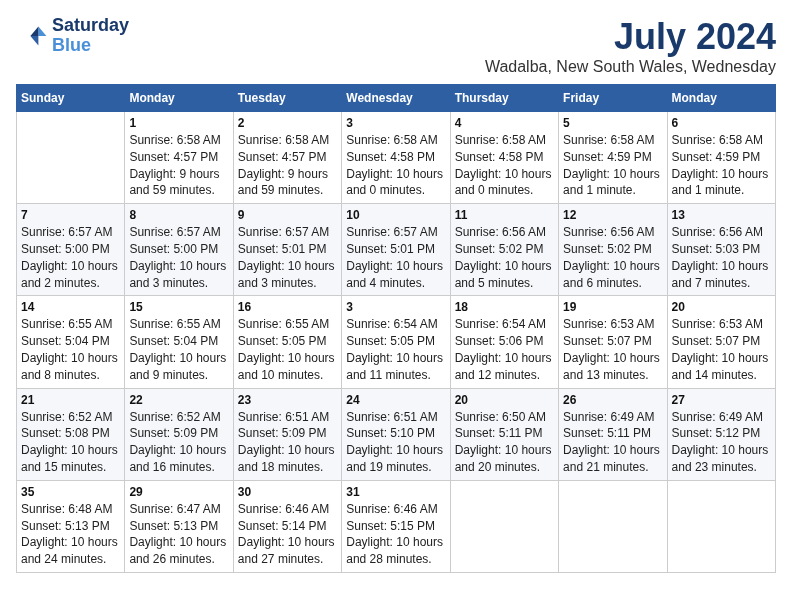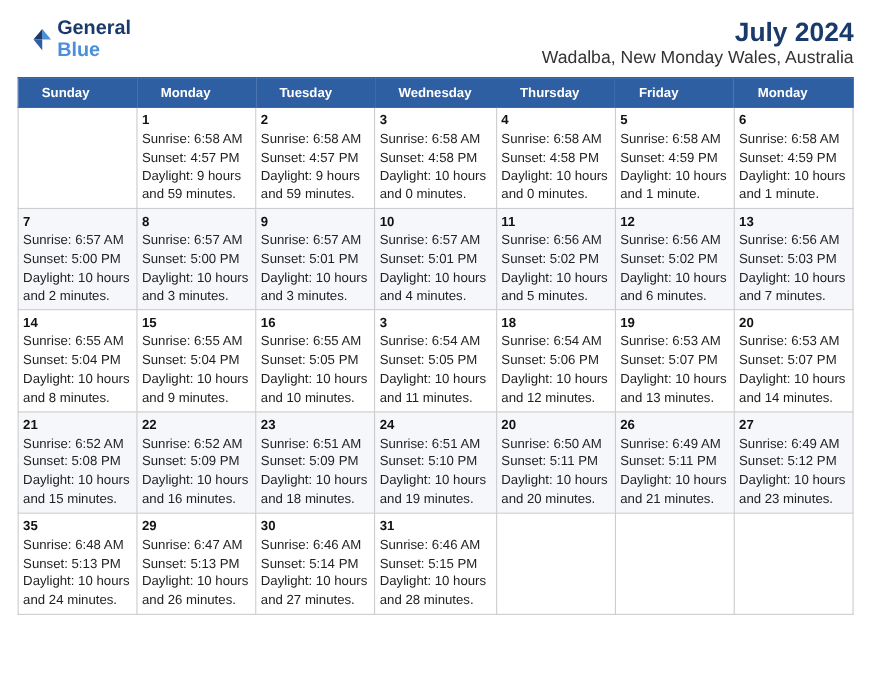--- a/index.html
+++ b/index.html
@@ -28,38 +28,38 @@
       line-height: 1.1;
     }
     .logo-icon {
       width: 32px;
       height: 32px;
     }
     .title-block {
       text-align: right;
     }
     .month-title {
-      font-size: 24px;
+      font-size: 36px;
       font-weight: bold;
       color: #1a3a6b;
     }
     .location-title {
       font-size: 16px;
       color: #333;
       font-weight: normal;
     }
     .calendar {
       width: 100%;
       border-collapse: collapse;
       font-size: 11px;
     }
     .calendar th {
       background-color: #2e5fa3;
       color: #fff;
-      padding: 6px 21px;
+      padding: 6px 4px;
       text-align: left;
       font-size: 12px;
       border: 1px solid #2e5fa3;
     }
     .calendar td {
       border: 1px solid #ccc;
       vertical-align: top;
       padding: 4px;
       width: 107px;
       min-height: 80px;
@@ -88,27 +88,27 @@
 <body>
 
 <div class="header">
   <div class="logo">
     <svg class="logo-icon" viewBox="0 0 40 40">
       <polygon points="28,8 38,20 28,20" fill="#4a90d9"></polygon>
       <polygon points="28,8 28,20 18,20" fill="#1a3a6b"></polygon>
       <polygon points="18,20 28,20 28,32" fill="#2e5fa3"></polygon>
     </svg>
     <div class="logo-text">
-      <div>General</div>
+      <div>Saturday</div>
       <div style="color:#4a90d9;">Blue</div>
     </div>
   </div>
   <div class="title-block">
     <div class="month-title">July 2024</div>
-    <div class="location-title">Wadalba, New Monday Wales, Australia</div>
+    <div class="location-title">Wadalba, New South Wales, Wednesday</div>
   </div>
 </div>
 
 <table class="calendar">
   <thead>
     <tr>
     <th>Sunday</th>
         <th>Monday</th>
         <th>Tuesday</th>
         <th>Wednesday</th>

